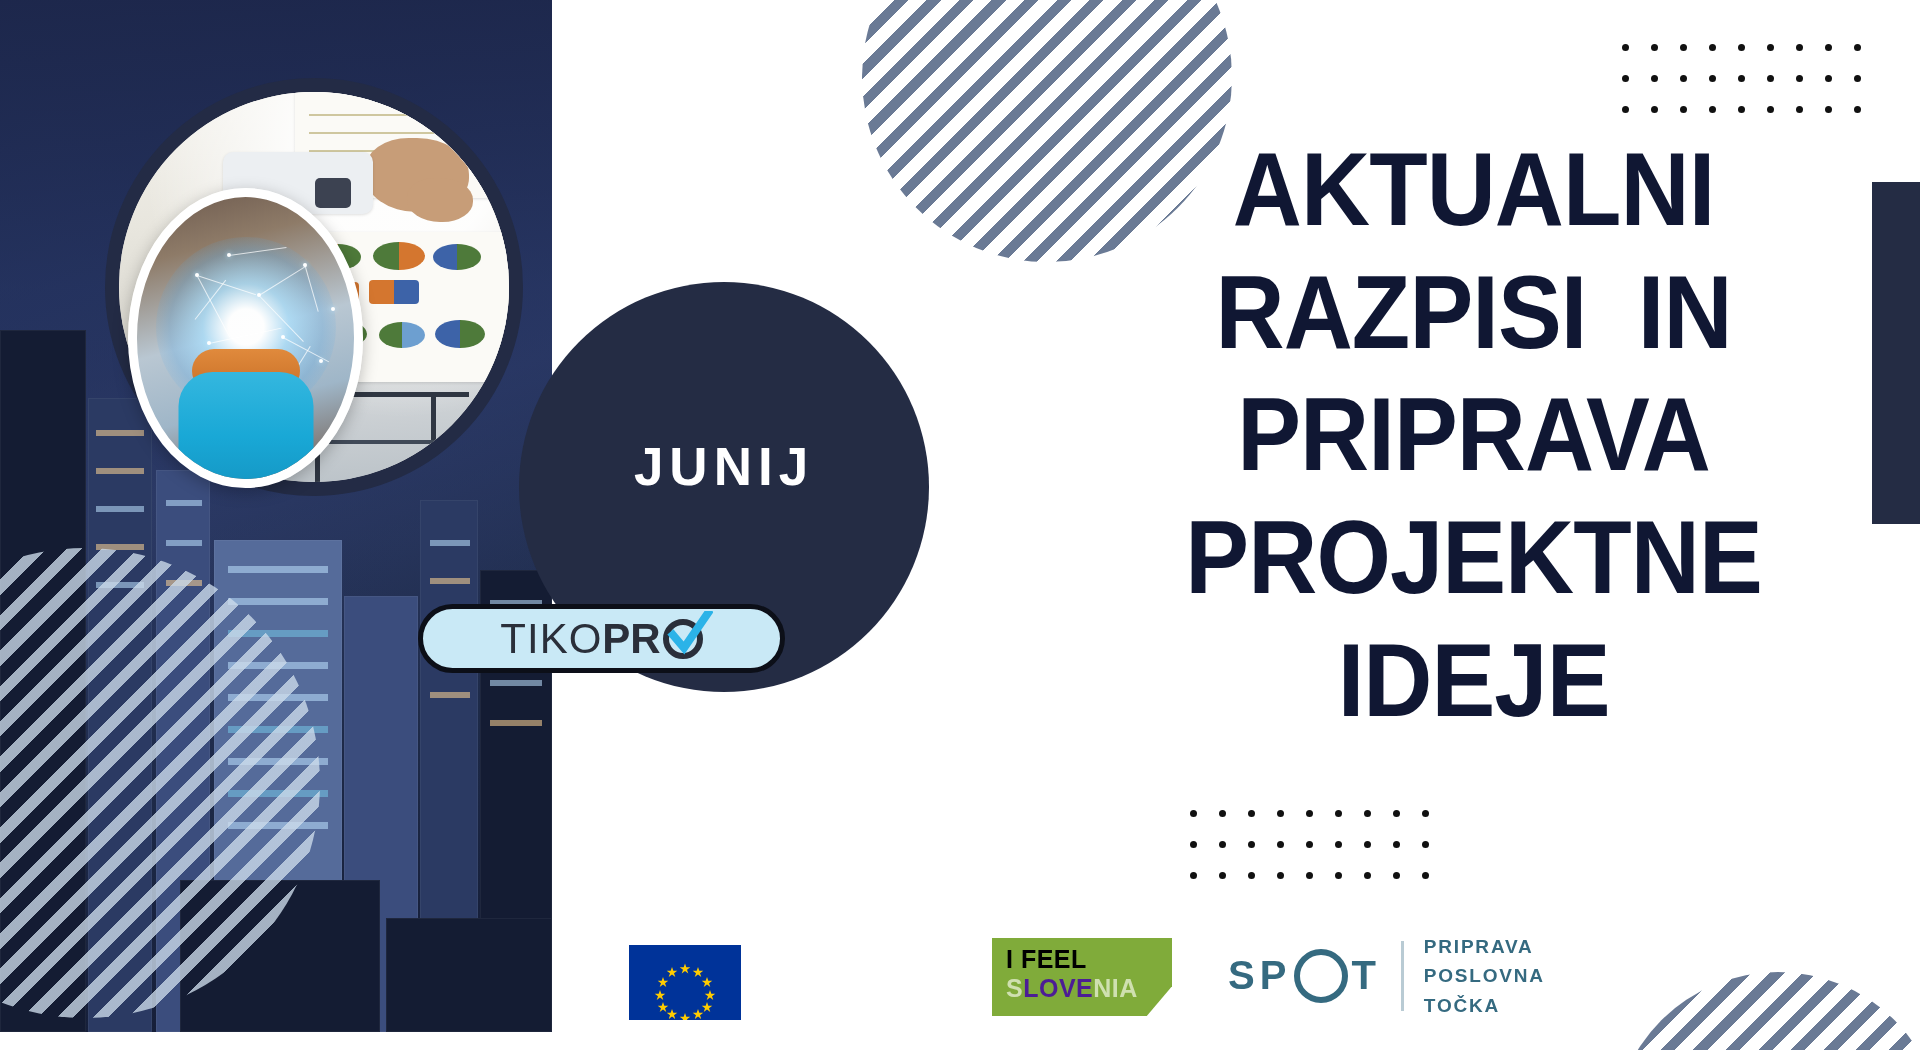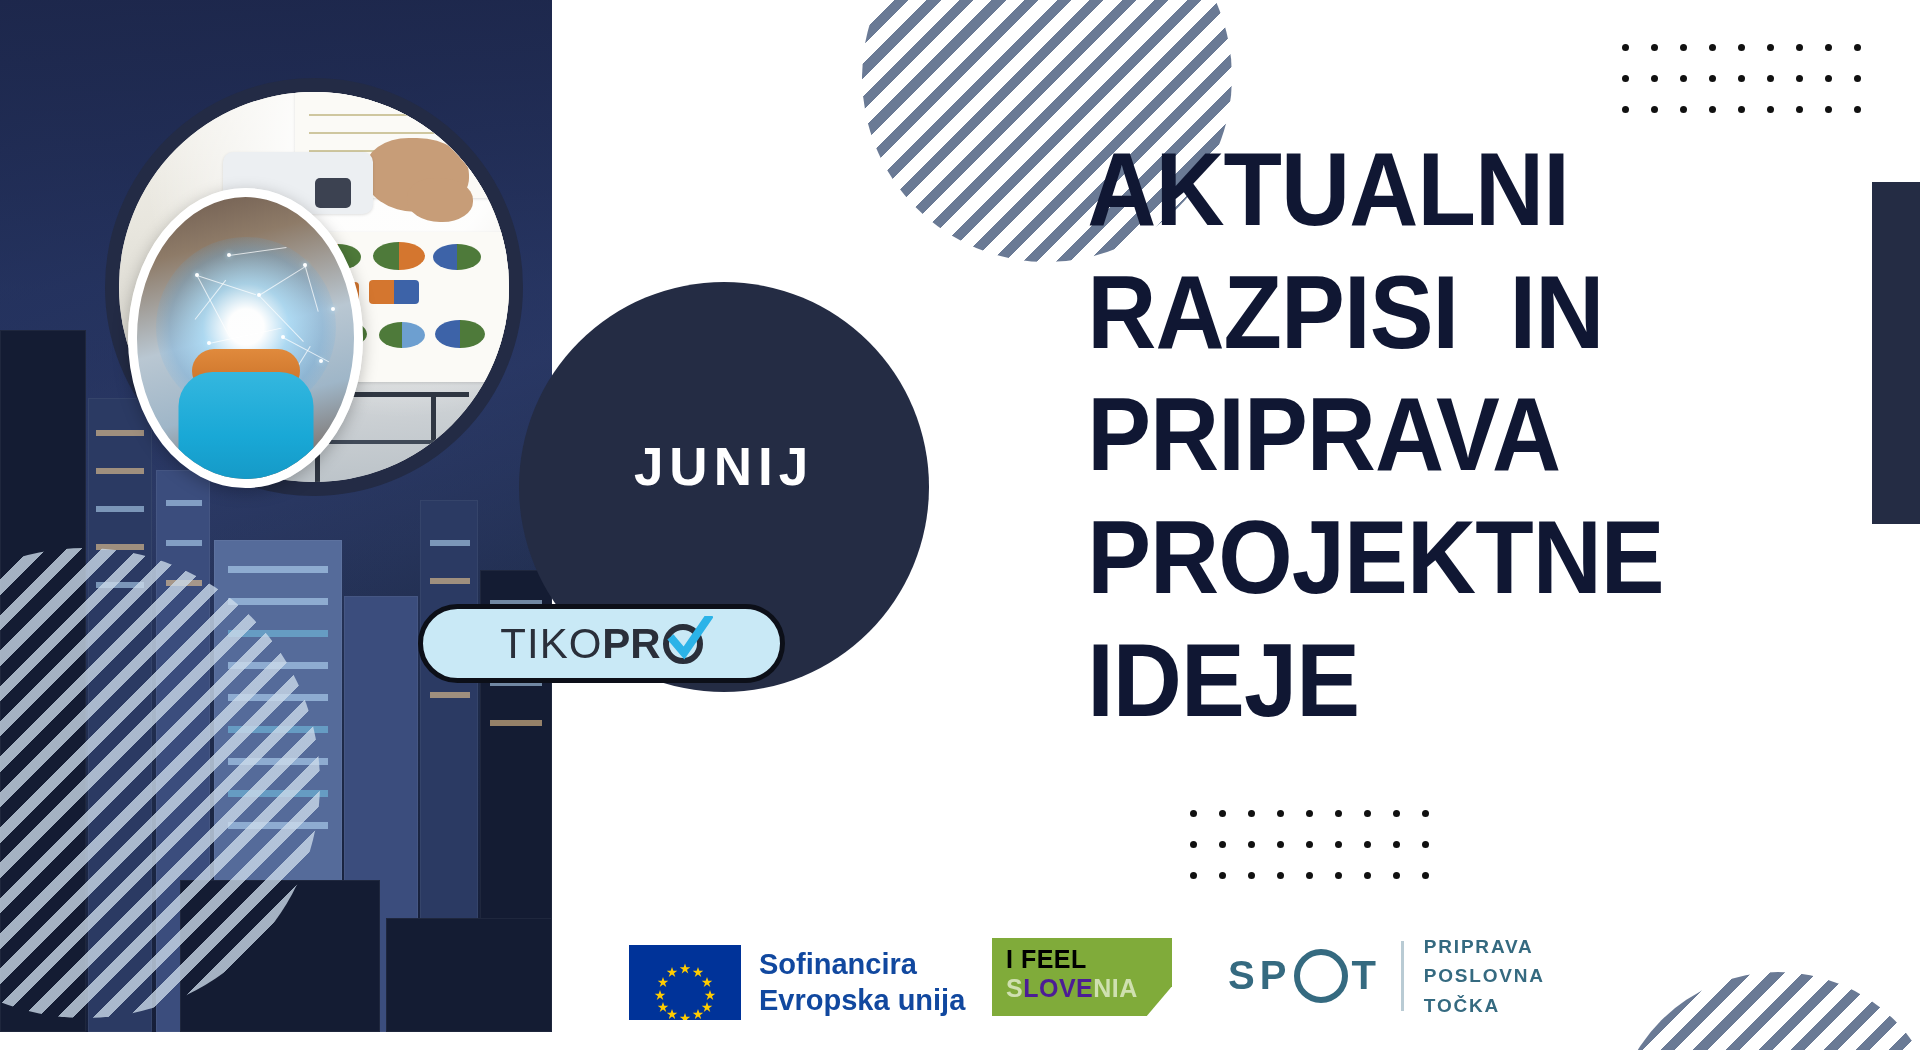--- a/index.html
+++ b/index.html
@@ -100,35 +100,35 @@
     position:absolute;left:0;right:0;top:158px;
     font-size:53px;line-height:1;font-weight:800;letter-spacing:6px;
   }
   .date-time{
     position:absolute;left:0;right:0;top:228px;
     font-size:33px;line-height:1;font-weight:400;letter-spacing:1.5px;
   }
 
   
   .tiko-badge{
-    position:absolute;left:418px;top:604px;width:367px;height:79px;
+    position:absolute;left:418px;top:604px;width:367px;height:69px;
     border-radius:40px;background:#c9e9f6;border:5px solid #0c0f18;box-sizing:border-box;
     display:flex;align-items:center;justify-content:center;
   }
   .tiko-word{font-size:42px;letter-spacing:1px;color:#2a2f3a;display:flex;align-items:center;}
   .tiko-thin{font-weight:300;}
   .tiko-bold{font-weight:800;letter-spacing:0px;}
   .tiko-o{position:relative;display:inline-block;width:40px;height:40px;margin-left:2px;}
   .tiko-o .ring{position:absolute;inset:0;border:6px solid #2a2f3a;border-radius:50%;box-sizing:border-box;}
   .tiko-o .check{position:absolute;left:4px;top:-8px;width:46px;height:44px;}
 
   
   .headline{
     position:absolute;left:1020px;top:128px;width:840px;
-    color:#101733;text-align:left;
+    color:#101733;text-align:center;
     font-weight:800;font-size:104px;line-height:1.18;letter-spacing:-1px;
   }
   .hl-line{display:block;white-space:pre;transform:scaleX(.92);transform-origin:right center;}
 
   
   .stripe-circle-top{
     position:absolute;left:862px;top:-108px;width:370px;height:370px;border-radius:50%;
     background:repeating-linear-gradient(-45deg,
       #6a7a95 0px, #6a7a95 10px,
       #ffffff 10px, #ffffff 23px);
@@ -379,22 +379,20 @@
             <polygon points="81,45 82.3,48.8 86.3,48.8 83,51.2 84.3,55 81,52.6 77.7,55 79,51.2 75.7,48.8 79.7,48.8"></polygon>
             <polygon points="31,45 32.3,48.8 36.3,48.8 33,51.2 34.3,55 31,52.6 27.7,55 29,51.2 25.7,48.8 29.7,48.8"></polygon>
             <polygon points="78,57 79.3,60.8 83.3,60.8 80,63.2 81.3,67 78,64.6 74.7,67 76,63.2 72.7,60.8 76.7,60.8"></polygon>
             <polygon points="34,57 35.3,60.8 39.3,60.8 36,63.2 37.3,67 34,64.6 30.7,67 32,63.2 28.7,60.8 32.7,60.8"></polygon>
             <polygon points="69,64 70.3,67.8 74.3,67.8 71,70.2 72.3,74 69,71.6 65.7,74 67,70.2 63.7,67.8 67.7,67.8"></polygon>
             <polygon points="43,64 44.3,67.8 48.3,67.8 45,70.2 46.3,74 43,71.6 39.7,74 41,70.2 37.7,67.8 41.7,67.8"></polygon>
             <polygon points="56,68 57.3,71.8 61.3,71.8 58,74.2 59.3,78 56,75.6 52.7,78 54,74.2 50.7,71.8 54.7,71.8"></polygon>
           </g>
         </svg>
       </div>
-      <div class="eu-text">Sofinancira
-Evropska unija</div>
     </div>
 
     <div class="logo-slo">
       <div class="slo-shape"></div>
       <div class="slo-l1">I FEEL</div>
       <div class="slo-l2"><span class="slo-dim">S</span><span class="slo-on">LOVE</span><span class="slo-dim">NIA</span></div>
     </div>
 
     <div class="logo-spot">
       <div class="spot-mark">

